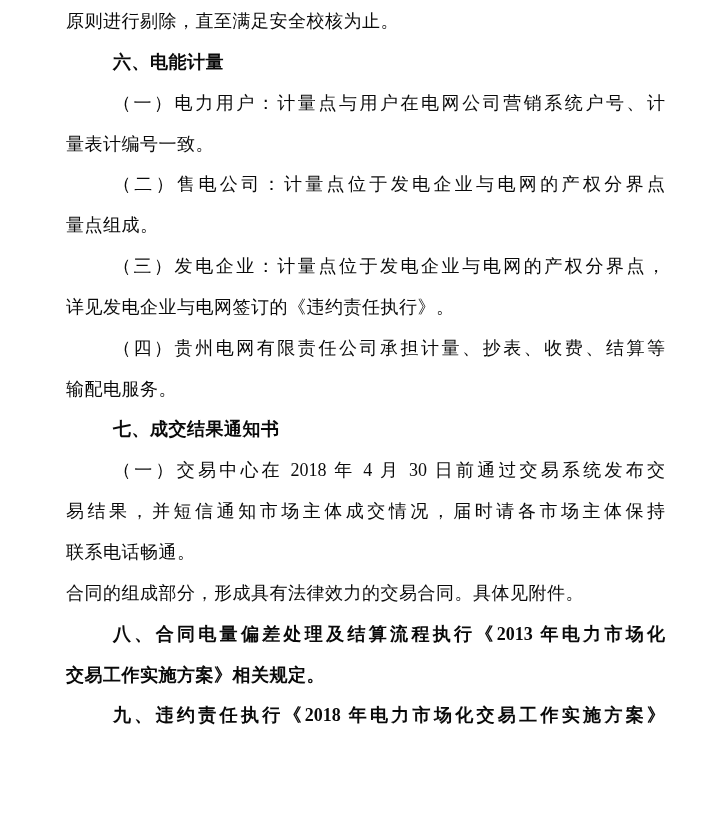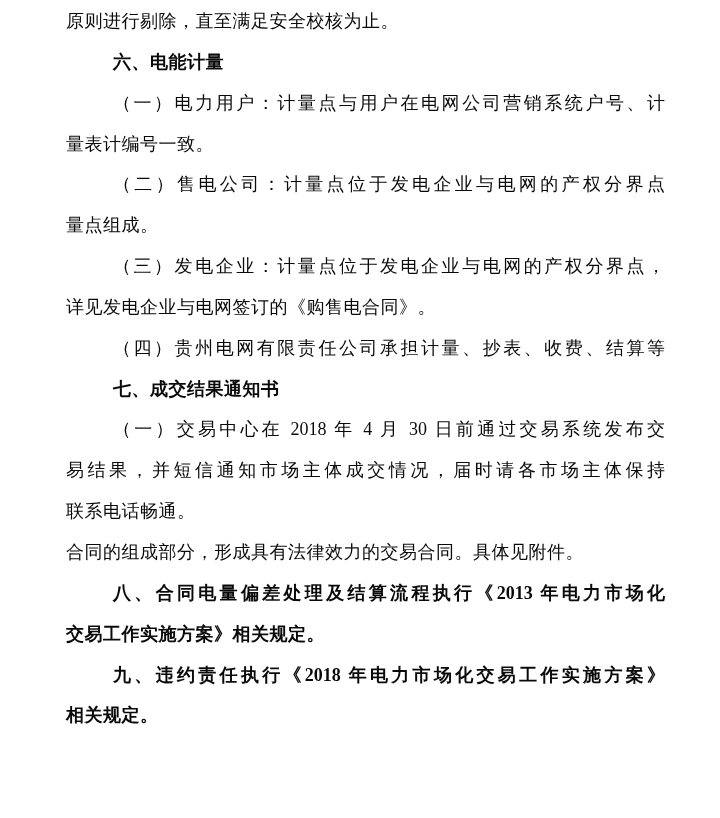--- a/index.html
+++ b/index.html
@@ -39,25 +39,25 @@
 
 <div class="page">
   <div class="content">
       <div class="line">原则进行剔除，直至满足安全校核为止。</div>
       <div class="line indent bold">六、电能计量</div>
       <div class="line indent justify">（一）电力用户：计量点与用户在电网公司营销系统户号、计</div>
       <div class="line">量表计编号一致。</div>
       <div class="line indent justify">（二）售电公司：计量点位于发电企业与电网的产权分界点</div>
       <div class="line">量点组成。</div>
       <div class="line indent justify">（三）发电企业：计量点位于发电企业与电网的产权分界点，</div>
-      <div class="line">详见发电企业与电网签订的《购售电合同》。</div>
+      <div class="line">详见发电企业与电网签订的《违约责任执行》。</div>
       <div class="line indent justify">（四）贵州电网有限责任公司承担计量、抄表、收费、结算等</div>
+      <div class="line">输配电服务。</div>
       <div class="line indent bold">七、成交结果通知书</div>
       <div class="line indent justify">（一）交易中心在 2018 年 4 月 30 日前通过交易系统发布交</div>
       <div class="line justify">易结果，并短信通知市场主体成交情况，届时请各市场主体保持</div>
       <div class="line">联系电话畅通。</div>
       <div class="line">合同的组成部分，形成具有法律效力的交易合同。具体见附件。</div>
       <div class="line indent bold justify">八、合同电量偏差处理及结算流程执行《2013 年电力市场化</div>
       <div class="line bold">交易工作实施方案》相关规定。</div>
       <div class="line indent bold justify">九、违约责任执行《2018 年电力市场化交易工作实施方案》</div>
-      <div class="line bold">相关规定。</div>
     </div>
 </div>
 
 </body></html>

